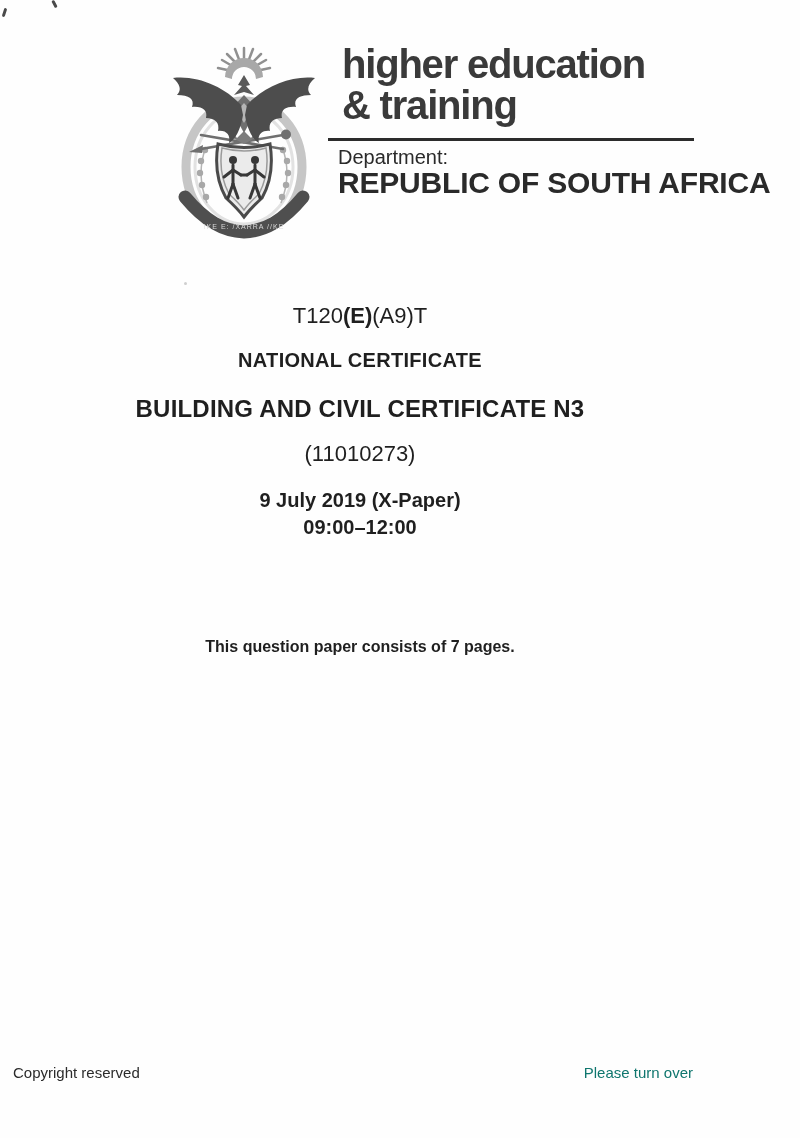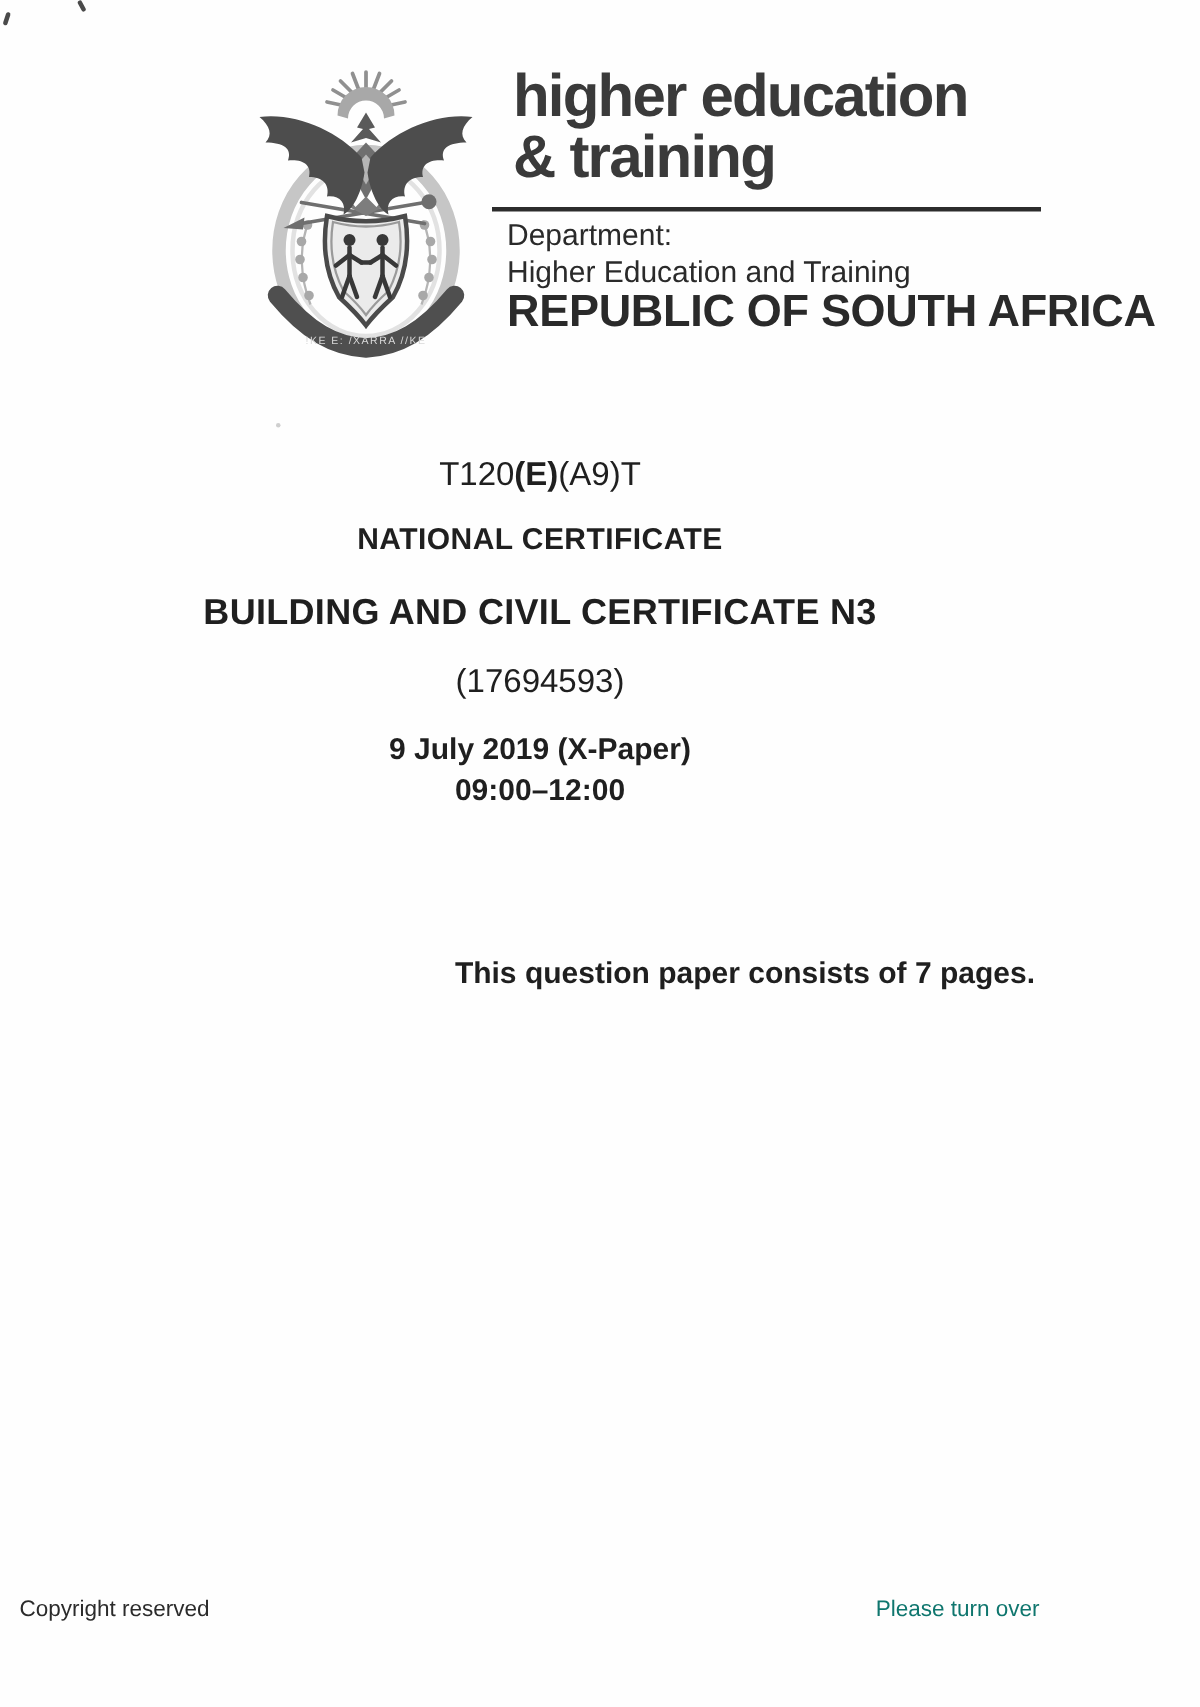--- a/index.html
+++ b/index.html
@@ -31,21 +31,21 @@
   
   .titles { position:absolute; left:30px; top:0; width:660px; text-align:center; color:#1f1f1f; }
   .titles > div { position:absolute; left:0; width:100%; white-space:nowrap; }
   .paper-code   { top:303px; font-size:22px; }
   .paper-code .bold { font-weight:700; }
   .certificate  { top:349px; font-size:20px; font-weight:700; letter-spacing:0.3px; }
   .subject      { top:395px; font-size:24px; font-weight:700; letter-spacing:0.2px; }
   .subject-code { top:441px; font-size:22px; }
   .date-line    { top:489px; font-size:20px; font-weight:700; }
   .time-line    { top:516px; font-size:20px; font-weight:700; }
-  .pages-note   { top:638px; font-size:20px; font-weight:700;text-align:right; }
+  .pages-note   { top:638px; font-size:16px; font-weight:700; }
 
   
   .footer-left  { position:absolute; left:13px;  top:1064px; font-size:15px; color:#2b2b2b; }
   .footer-right { position:absolute; right:107px; top:1064px; font-size:15px; color:#0f766e; }
 </style>
 </head>
 <body>
 
 <div class="page">
 
@@ -143,31 +143,30 @@
   </svg>
 
   <div class="logotype">
     <div>higher education</div>
     <div>&amp; training</div>
   </div>
   <div class="logo-rule"></div>
 
   <div class="dept-block">
     <div class="dept-label">Department:</div>
-    <div class="dept-name">Higher Education and Training</div>
     <div class="dept-country">REPUBLIC OF SOUTH AFRICA</div>
   </div>
 
   <div class="titles">
     <div class="paper-code">
       <span>T120</span><span class="bold">(E)</span><span>(A9)T</span>
     </div>
     <div class="certificate">NATIONAL CERTIFICATE</div>
     <div class="subject">BUILDING AND CIVIL CERTIFICATE N3</div>
-    <div class="subject-code">(17694593)</div>
+    <div class="subject-code">(11010273)</div>
     <div class="date-line">9 July 2019 (X-Paper)</div>
     <div class="time-line">09:00–12:00</div>
     <div class="pages-note">This question paper consists of 7 pages.</div>
   </div>
 
   <div class="footer-left">Copyright reserved</div>
   <div class="footer-right">Please turn over</div>
 
 </div>
 

